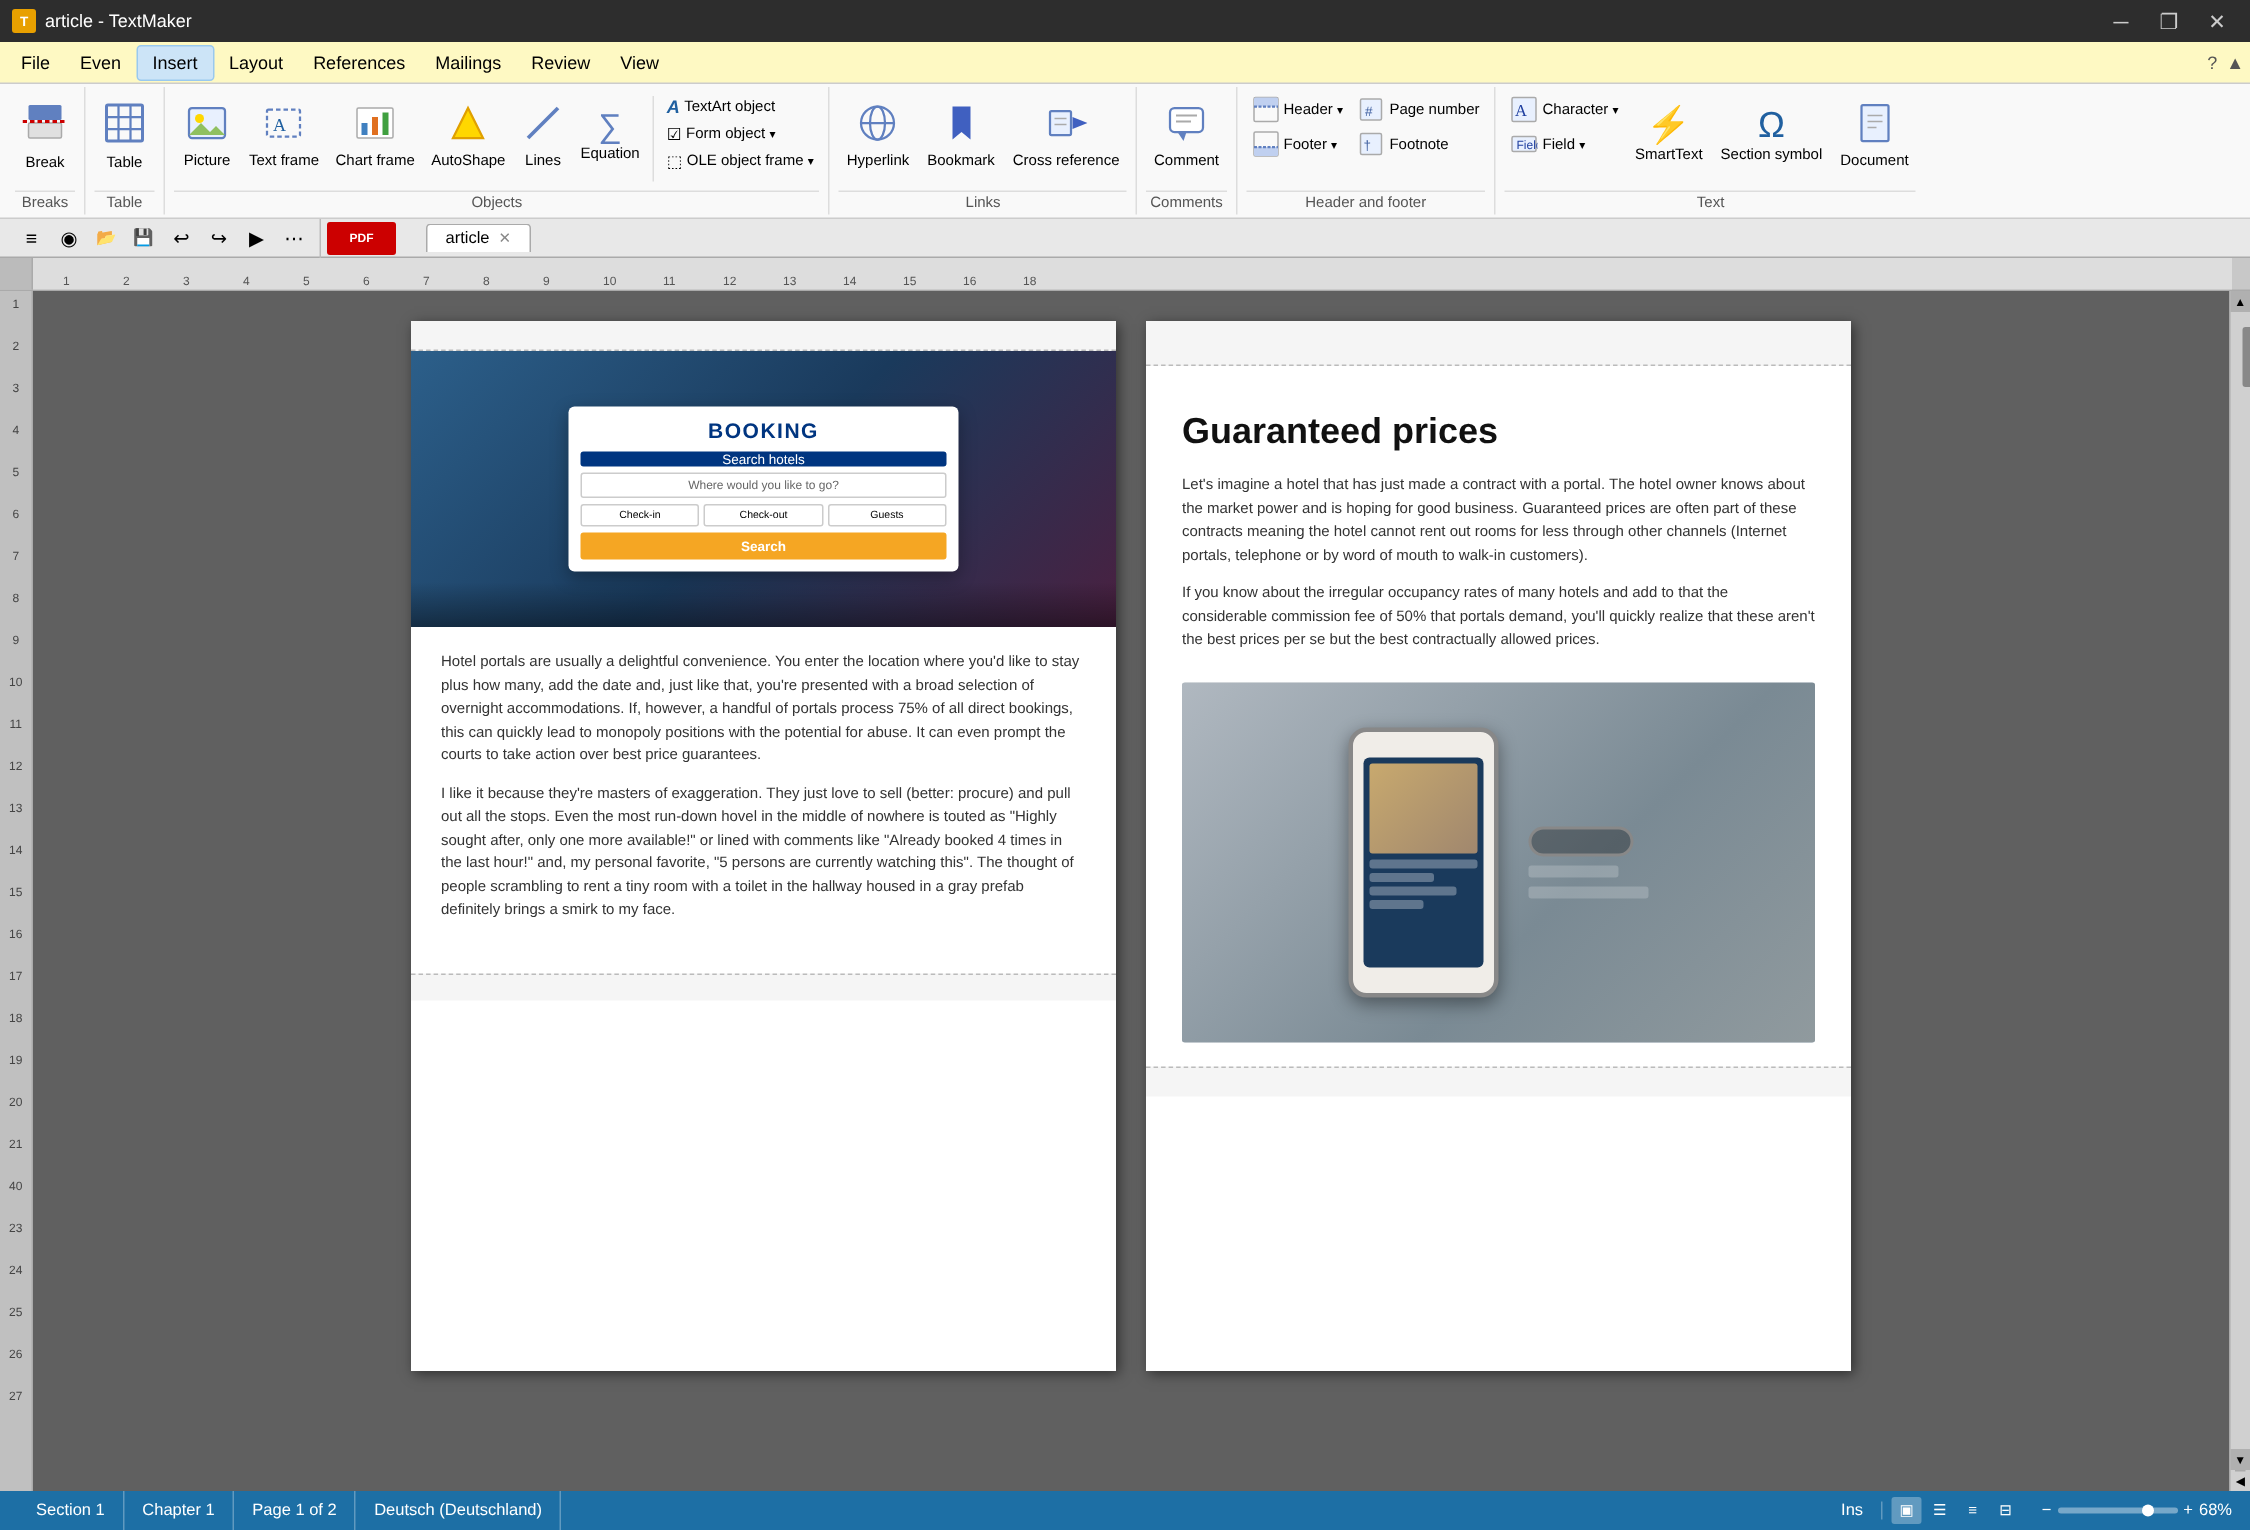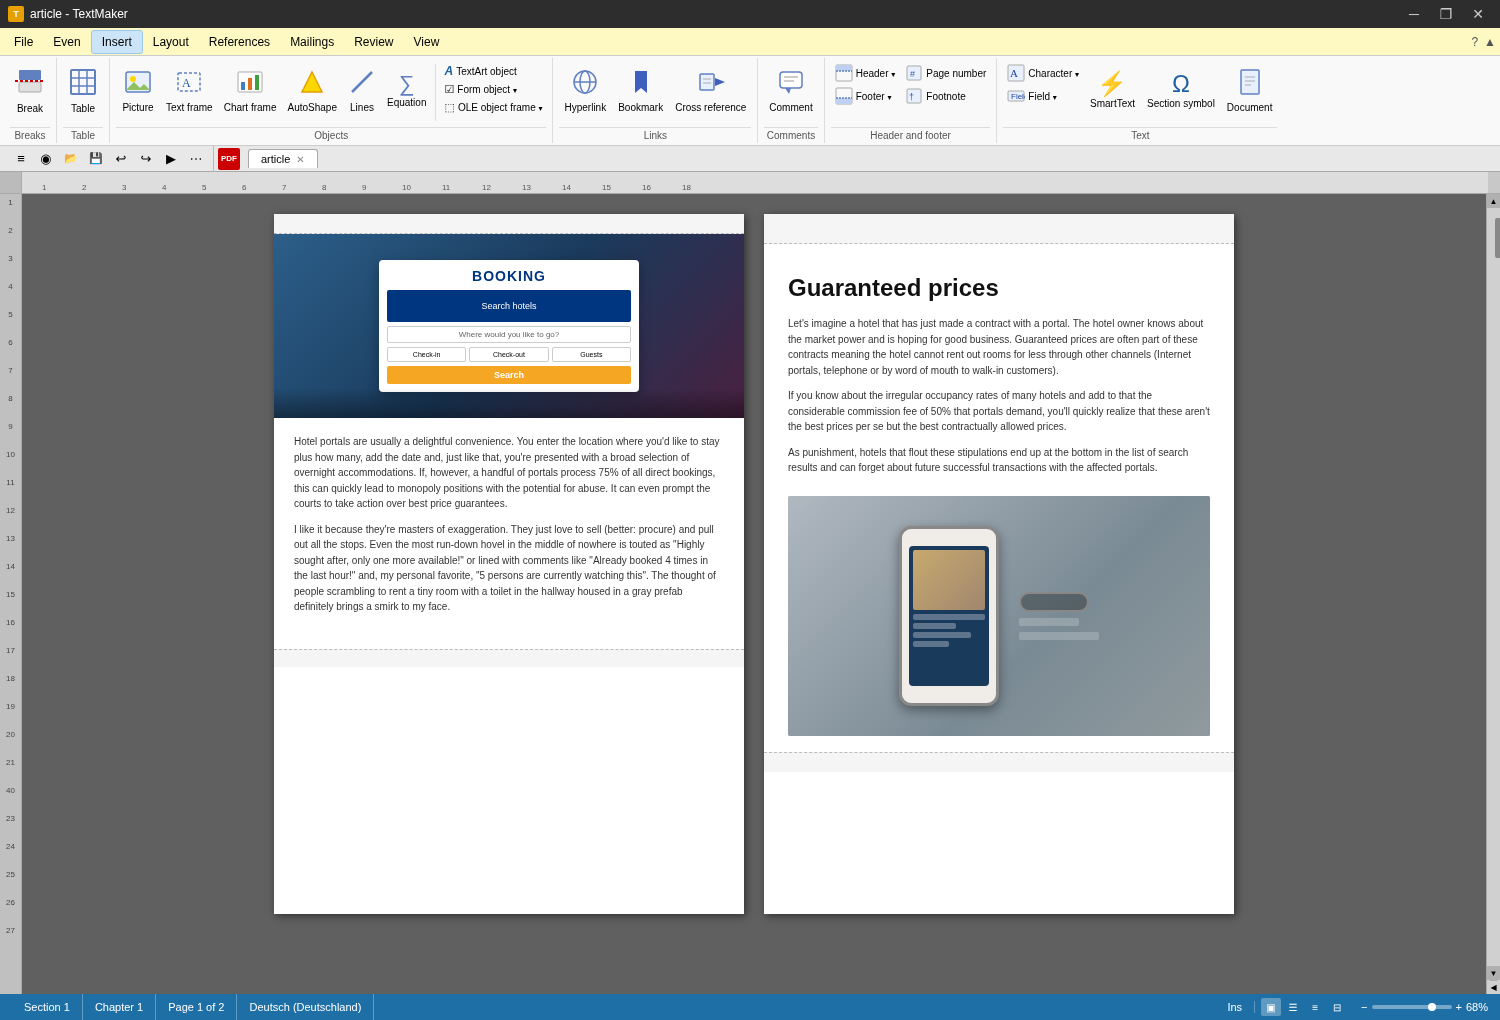--- a/index.html
+++ b/index.html
@@ -126,21 +126,21 @@
     .doc-tab {
       background: #fff;
       border: 1px solid #aaa;
       border-bottom: none;
       padding: 3px 12px;
       font-size: 11px;
       cursor: pointer;
       display: flex;
       align-items: center;
       gap: 6px;
-      margin-left: 8px;
+      margin-left: 20px;
       border-radius: 3px 3px 0 0;
     }
     .doc-tab .close-tab { font-size: 10px; color: #888; cursor: pointer; }
 
     
     .ruler-row {
       background: #c8c8c8;
       height: 22px;
       position: relative;
       border-bottom: 1px solid #aaa;
@@ -213,21 +213,21 @@
     }
     .booking-mock {
       background: #fff;
       width: 260px;
       border-radius: 4px;
       padding: 8px;
       box-shadow: 0 4px 12px rgba(0,0,0,0.3);
       font-size: 8px;
     }
     .booking-title { font-size: 14px; font-weight: bold; color: #003580; text-align: center; margin-bottom: 6px; letter-spacing: 1px; }
-    .booking-subtitle { color: #fff; background: #003580; text-align: center; padding: 11px; font-size: 9px; border-radius: 2px; margin-bottom: 4px; }
+    .booking-subtitle { color: #fff; background: #003580; text-align: center; padding: 0; font-size: 9px; border-radius: 2px; margin-bottom: 4px; }
     .booking-fields { display: flex; gap: 3px; margin-bottom: 4px; }
     .booking-field { flex: 1; border: 1px solid #ccc; padding: 3px; font-size: 7px; border-radius: 2px; text-align: center; }
     .booking-btn { background: #f5a623; color: #fff; text-align: center; padding: 4px; border-radius: 2px; font-weight: bold; font-size: 9px; }
 
     .page-overlay {
       position: absolute;
       bottom: 0;
       left: 0;
       right: 0;
       height: 70px;
@@ -587,21 +587,21 @@
     <div class="toolbar-btn">≡</div>
     <div class="toolbar-btn">◉</div>
     <div class="toolbar-btn" style="font-size:11px;">📂</div>
     <div class="toolbar-btn" style="font-size:11px;">💾</div>
     <div class="toolbar-btn">↩</div>
     <div class="toolbar-btn">↪</div>
     <div class="toolbar-btn">▶</div>
     <div class="toolbar-btn">⋯</div>
   </div>
 
-  <div style="margin-left:4px; width:22px; height:22px; background:#cc0000; color:#fff; font-size:8px; font-weight:bold; border-radius:2px; display:flex; align-items:center; justify-content:center; cursor:pointer;">PDF</div>
+  <div style="margin-left:4px; width:46px; height:22px; background:#cc0000; color:#fff; font-size:8px; font-weight:bold; border-radius:2px; display:flex; align-items:center; justify-content:center; cursor:pointer;">PDF</div>
   <div class="doc-tab">
     <span>article</span>
     <span class="close-tab">✕</span>
   </div>
 </div>
 
 <div class="ruler-row">
   <div class="ruler-corner"></div>
   <div class="ruler-h">
     <span class="ruler-mark" style="left:20px;">1</span>
@@ -693,21 +693,20 @@
 
     <div class="page2">
 
       <div style="border-bottom: 1px dashed #bbb; height: 30px; background: #f5f5f5;"></div>
 
       <div class="page2-header">
         <h2 style="font-size: 24px; font-weight: bold; color: #111; margin-bottom: 14px;">Guaranteed prices</h2>
         <div class="page2-body" style="padding: 0;">
           <p>Let's imagine a hotel that has just made a contract with a portal. The hotel owner knows about the market power and is hoping for good business. Guaranteed prices are often part of these contracts meaning the hotel cannot rent out rooms for less through other channels (Internet portals, telephone or by word of mouth to walk-in customers).</p>
           <p>If you know about the irregular occupancy rates of many hotels and add to that the considerable commission fee of 50% that portals demand, you'll quickly realize that these aren't the best prices per se but the best contractually allowed prices.</p>
-          <p>As punishment, hotels that flout these stipulations end up at the bottom in the list of search results and can forget about future successful transactions with the affected portals.</p>
         </div>
       </div>
 
       <div class="page2-img">
         <div style="position:absolute; top:0; left:0; right:0; bottom:0; background: linear-gradient(135deg, #b0b8c0 0%, #7a8a94 60%, #909a9e 100%);"></div>
 
         <div style="position:relative; z-index:1; display:flex; align-items:center; justify-content:center; gap:20px;">
           <div class="phone-mock">
             <div class="phone-screen">
               <div class="phone-screen-img"></div>

